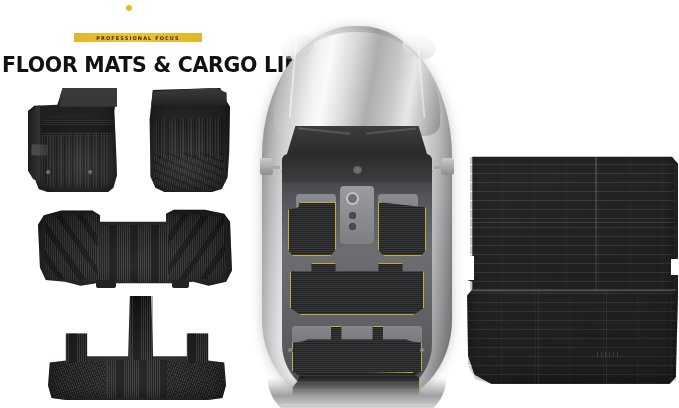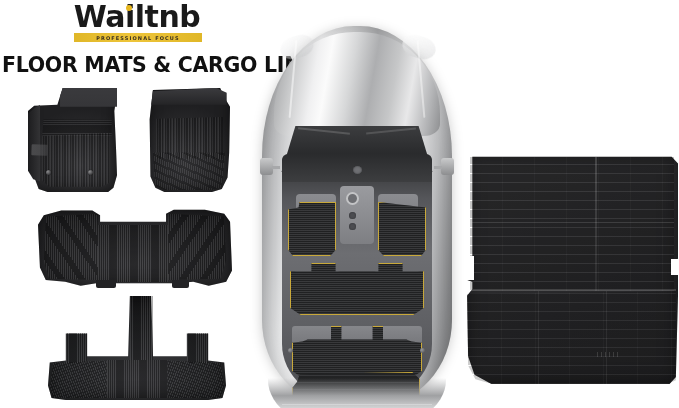--- a/index.html
+++ b/index.html
@@ -407,21 +407,20 @@
     position:absolute; width:5px; height:5px; border-radius:50%;
     background:radial-gradient(circle at 35% 35%, #9a9b9e, #46474a);
   }
   #dd-l { left:26px; top:322px; }
   #dd-r { left:158px; top:322px; }
 </style>
 </head>
 <body>
 
 <div id="brand">
-  <div id="brand-word">Wailtnb</div>
   <div id="brand-dot"></div>
   <div id="brand-bar"></div>
   <div id="brand-tag">PROFESSIONAL FOCUS</div>
 </div>
 
 <div id="title">FLOOR MATS &amp; CARGO LINER</div>
 
 <div class="mat" id="mat-front-driver">
   <div class="shape"></div>
   <div class="wall"></div>

